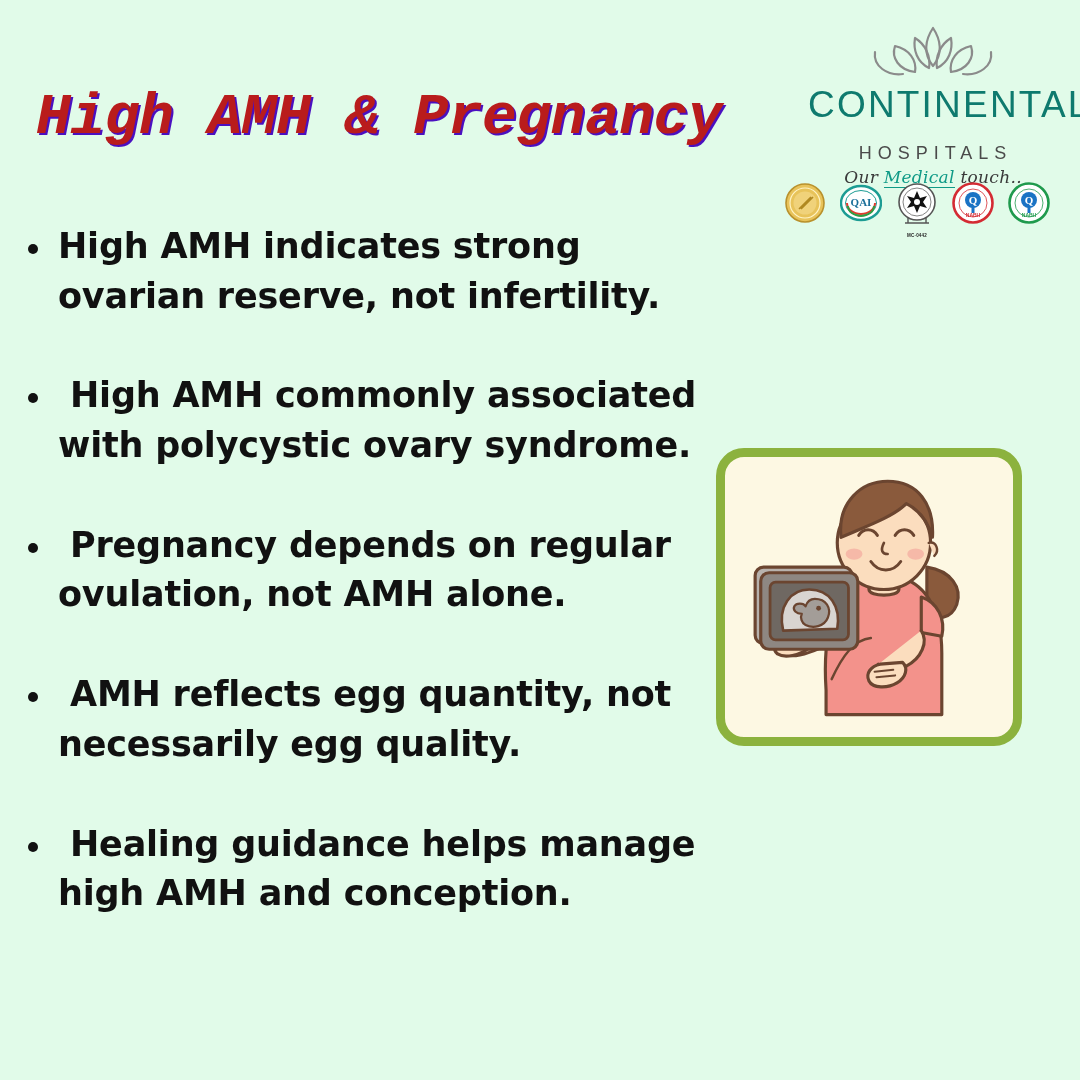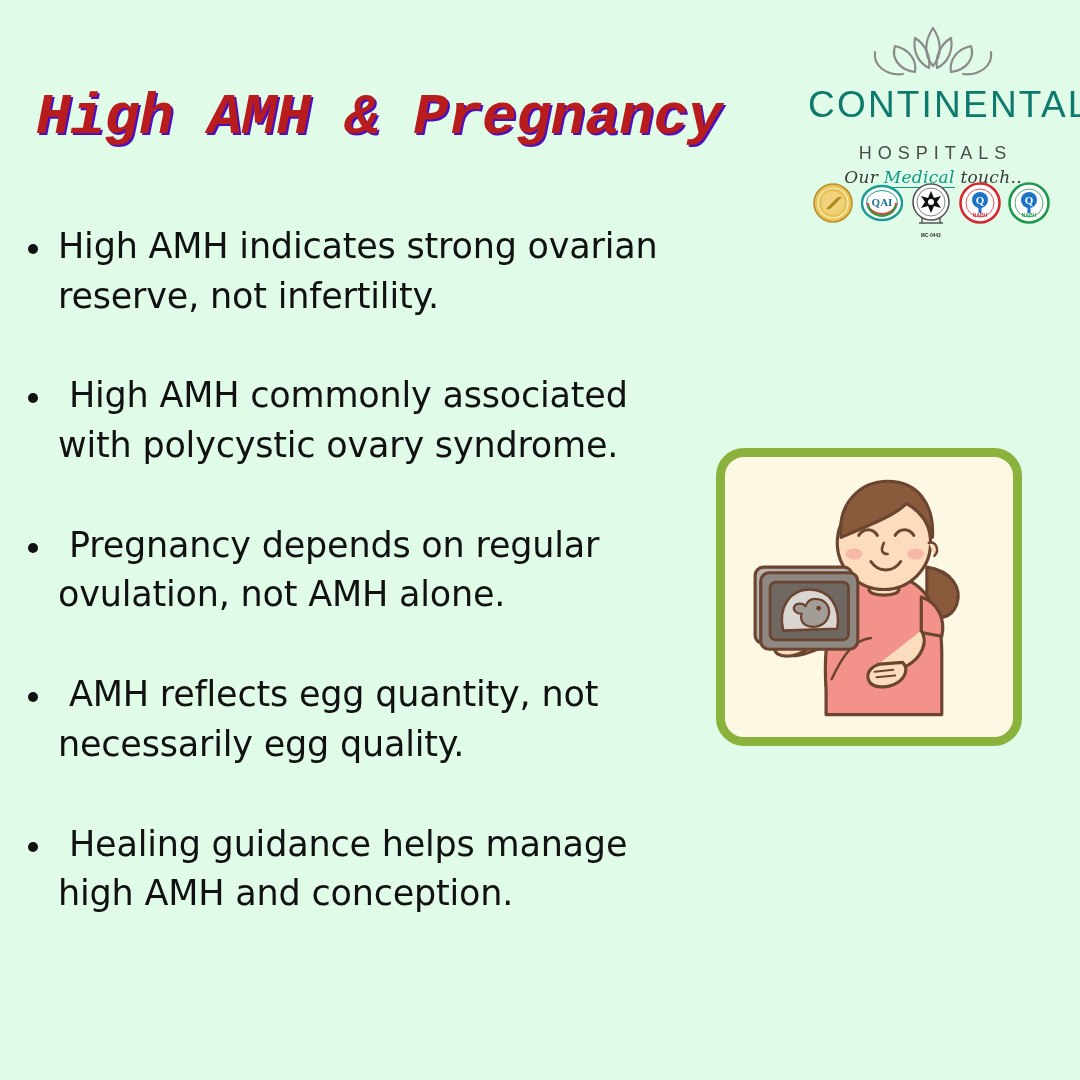--- a/index.html
+++ b/index.html
@@ -73,21 +73,21 @@
     border-bottom: 1.5px solid #0e9a86;
   }
 
   
   #badge-row {
     position: absolute;
     right: 30px;
     top: 182px;
     display: flex;
     align-items: flex-start;
-    gap: 7px;
+    gap: 14px;
   }
   .badge-wrap {
     width: 42px;
     text-align: center;
   }
   .badge-caption {
     font-size: 4.5px;
     color: #222;
     font-weight: 700;
     margin-top: 1px;
@@ -111,21 +111,21 @@
     width: 10px;
     height: 10px;
     border-radius: 50%;
     background: #111;
     margin-top: 22px;
     margin-right: 20px;
   }
   .bullet-text {
     font-family: "DejaVu Sans", sans-serif;
     font-size: 35px;
-    font-weight: 400;
+    font-weight: 700;
     line-height: 1.42;
     color: #111;
     letter-spacing: -0.2px;
     max-width: 650px;
     white-space: pre-wrap;
   }
 
   
   #illustration-card {
     position: absolute;

